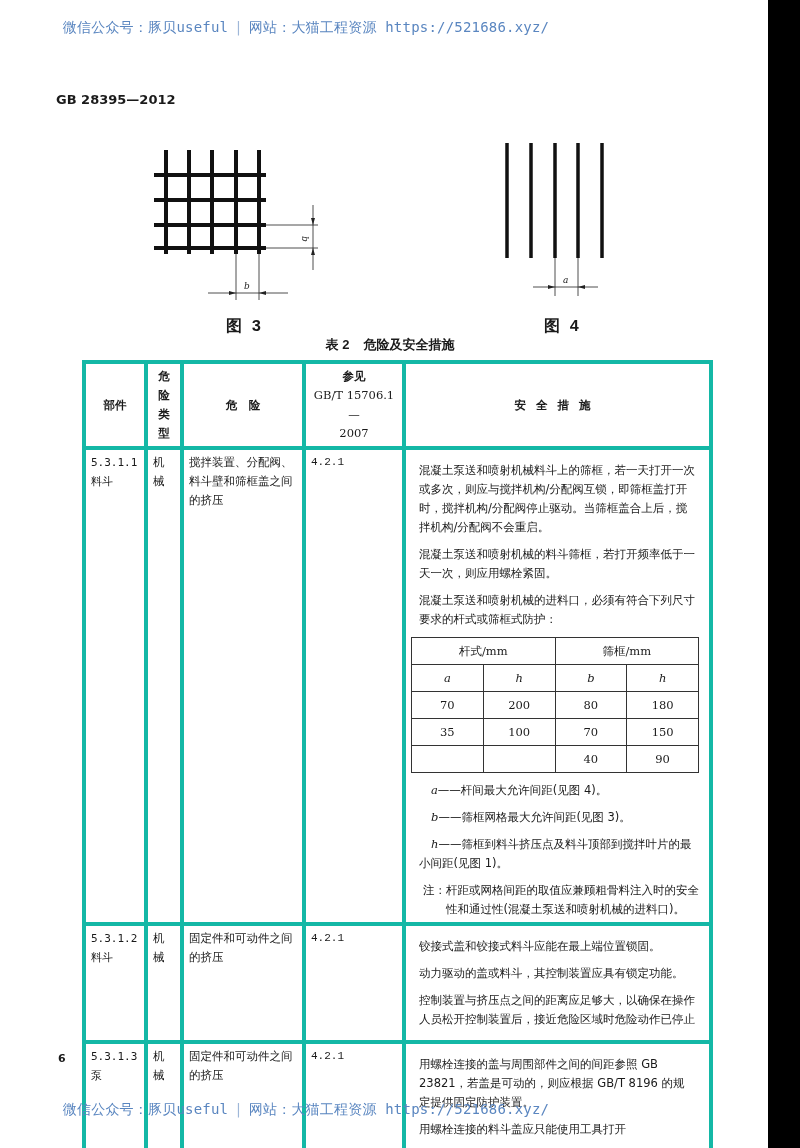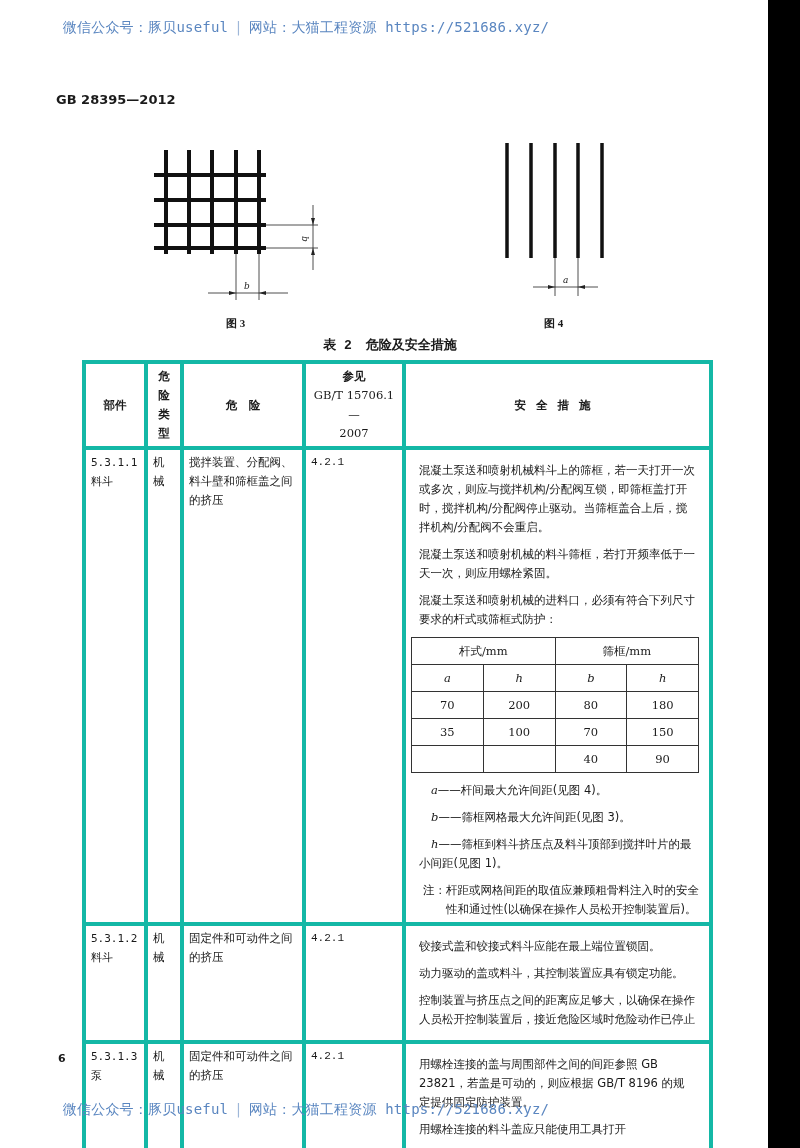--- a/index.html
+++ b/index.html
@@ -16,27 +16,27 @@
   }
   .watermark .sep { color:#9fb7d8; margin:0 6px; }
   .wm-top { top:19px; }
   .wm-bottom { top:1101px; }
   .std-code {
     position:absolute; left:56px; top:92px; font-size:13px; font-weight:bold;
     font-family:"DejaVu Sans","Liberation Sans",sans-serif;
   }
   .fig { position:absolute; }
   .fig-cap {
-    position:absolute; font-size:11px; font-weight:bold;
-    font-family:Liberation Serif, serif;
+    position:absolute; font-size:16px; font-weight:bold;
+    font-family:Liberation Mono, monospace;
   }
   .table-title {
     position:absolute; left:0; width:780px; top:336px; text-align:center;
     font-size:13px; font-weight:bold;
-    font-family:Liberation Mono, monospace;
+    font-family:Liberation Sans, sans-serif;
   }
   .table-title .num { margin-right:14px; }
   table.main {
     position:absolute; left:82px; top:360px; width:627px;
     border-collapse:collapse; table-layout:fixed;
     font-size:11.5px; line-height:19px;
     border:2px solid #222;
   }
   table.main th, table.main td {
     border:4px solid #14b8a6; vertical-align:top; padding:3px 5px;
@@ -192,21 +192,21 @@
             <td>40</td>
             <td>90</td>
           </tr>
         </tbody>
           </table>
         <p class="legend-line"><span class="var">a</span><span>——杆间最大允许间距(见图 4)。</span></p>
         <p class="legend-line"><span class="var">b</span><span>——筛框网格最大允许间距(见图 3)。</span></p>
         <p class="legend-line" style="padding-left:0;text-indent:12px"><span class="var">h</span><span>——筛框到料斗挤压点及料斗顶部到搅拌叶片的最小间距(见图 1)。</span></p>
         <div class="note">
           <span class="lbl">注：</span>
-          <span>杆距或网格间距的取值应兼顾粗骨料注入时的安全性和通过性(以确保在操作人员松开控制装置后)。</span>
+          <span>杆距或网格间距的取值应兼顾粗骨料注入时的安全性和通过性(混凝土泵送和喷射机械的进料口)。</span>
         </div>
       </td>
     </tr>
 
     <tr style="height:82px">
       <td class="part"><span>5.3.1.2</span><br><span>料斗</span></td>
       <td>机械</td>
       <td>固定件和可动件之间的挤压</td>
       <td class="ref">4.2.1</td>
       <td class="measure">

